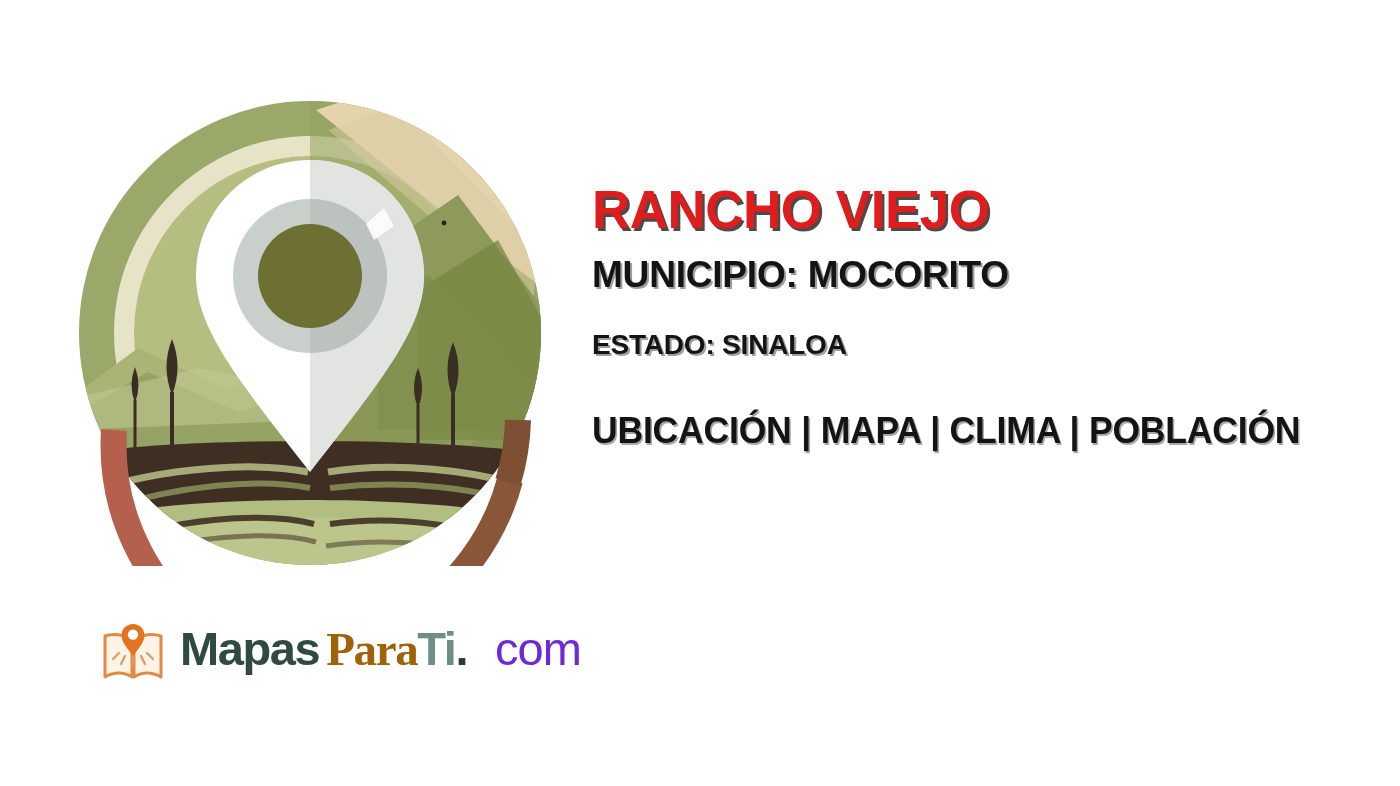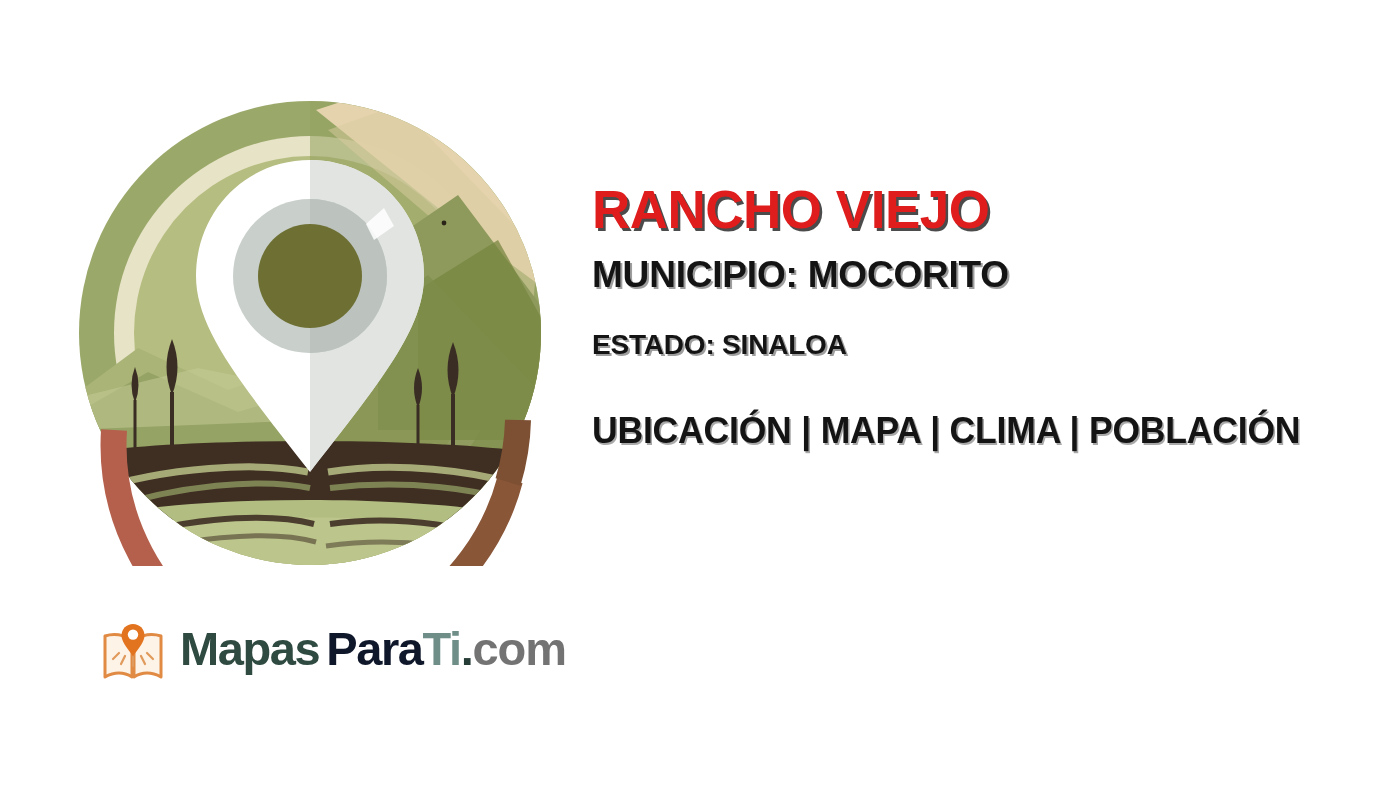--- a/index.html
+++ b/index.html
@@ -89,24 +89,24 @@
   #brand-wordmark {
     font-size: 47px;
     line-height: 58px;
     font-weight: bold;
     letter-spacing: -1.4px;
     white-space: nowrap;
     display: flex;
     align-items: baseline;
   }
   .wm-mapas { color: #2f4a41; }
-  .wm-parati { color: #0f172a; margin-left: 7px; }
+  .wm-parati { color: #a16207; margin-left: 7px; font-family: Liberation Serif, serif; }
   .wm-ti { color: #6f8e88; }
   .wm-dot { color: #263c36; }
-  .wm-com { color: #737373; font-weight: bold; letter-spacing: -1px; }
+  .wm-com { color: #6d28d9; font-weight: normal; letter-spacing: -1px; margin-left: 28px; }
 </style>
 </head>
 <body>
 
 <div id="page">
 
   <div id="emblem">
     <svg viewBox="0 0 464 466" xmlns="http://www.w3.org/2000/svg" aria-hidden="true">
       <defs>
         <clipPath id="circleClip">

